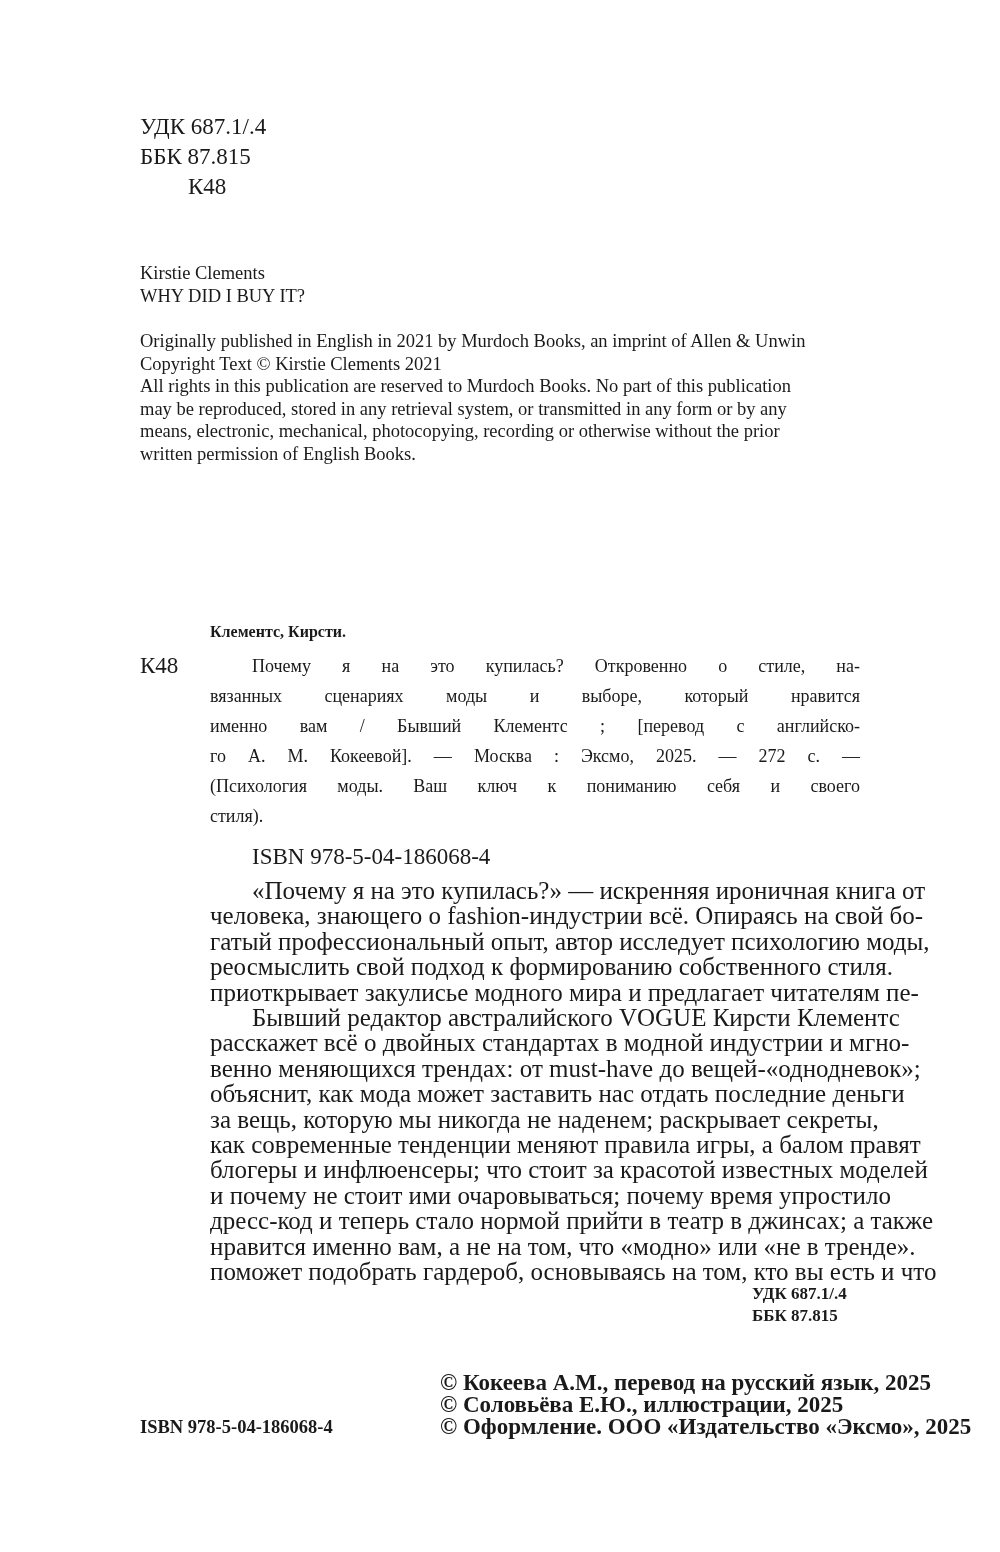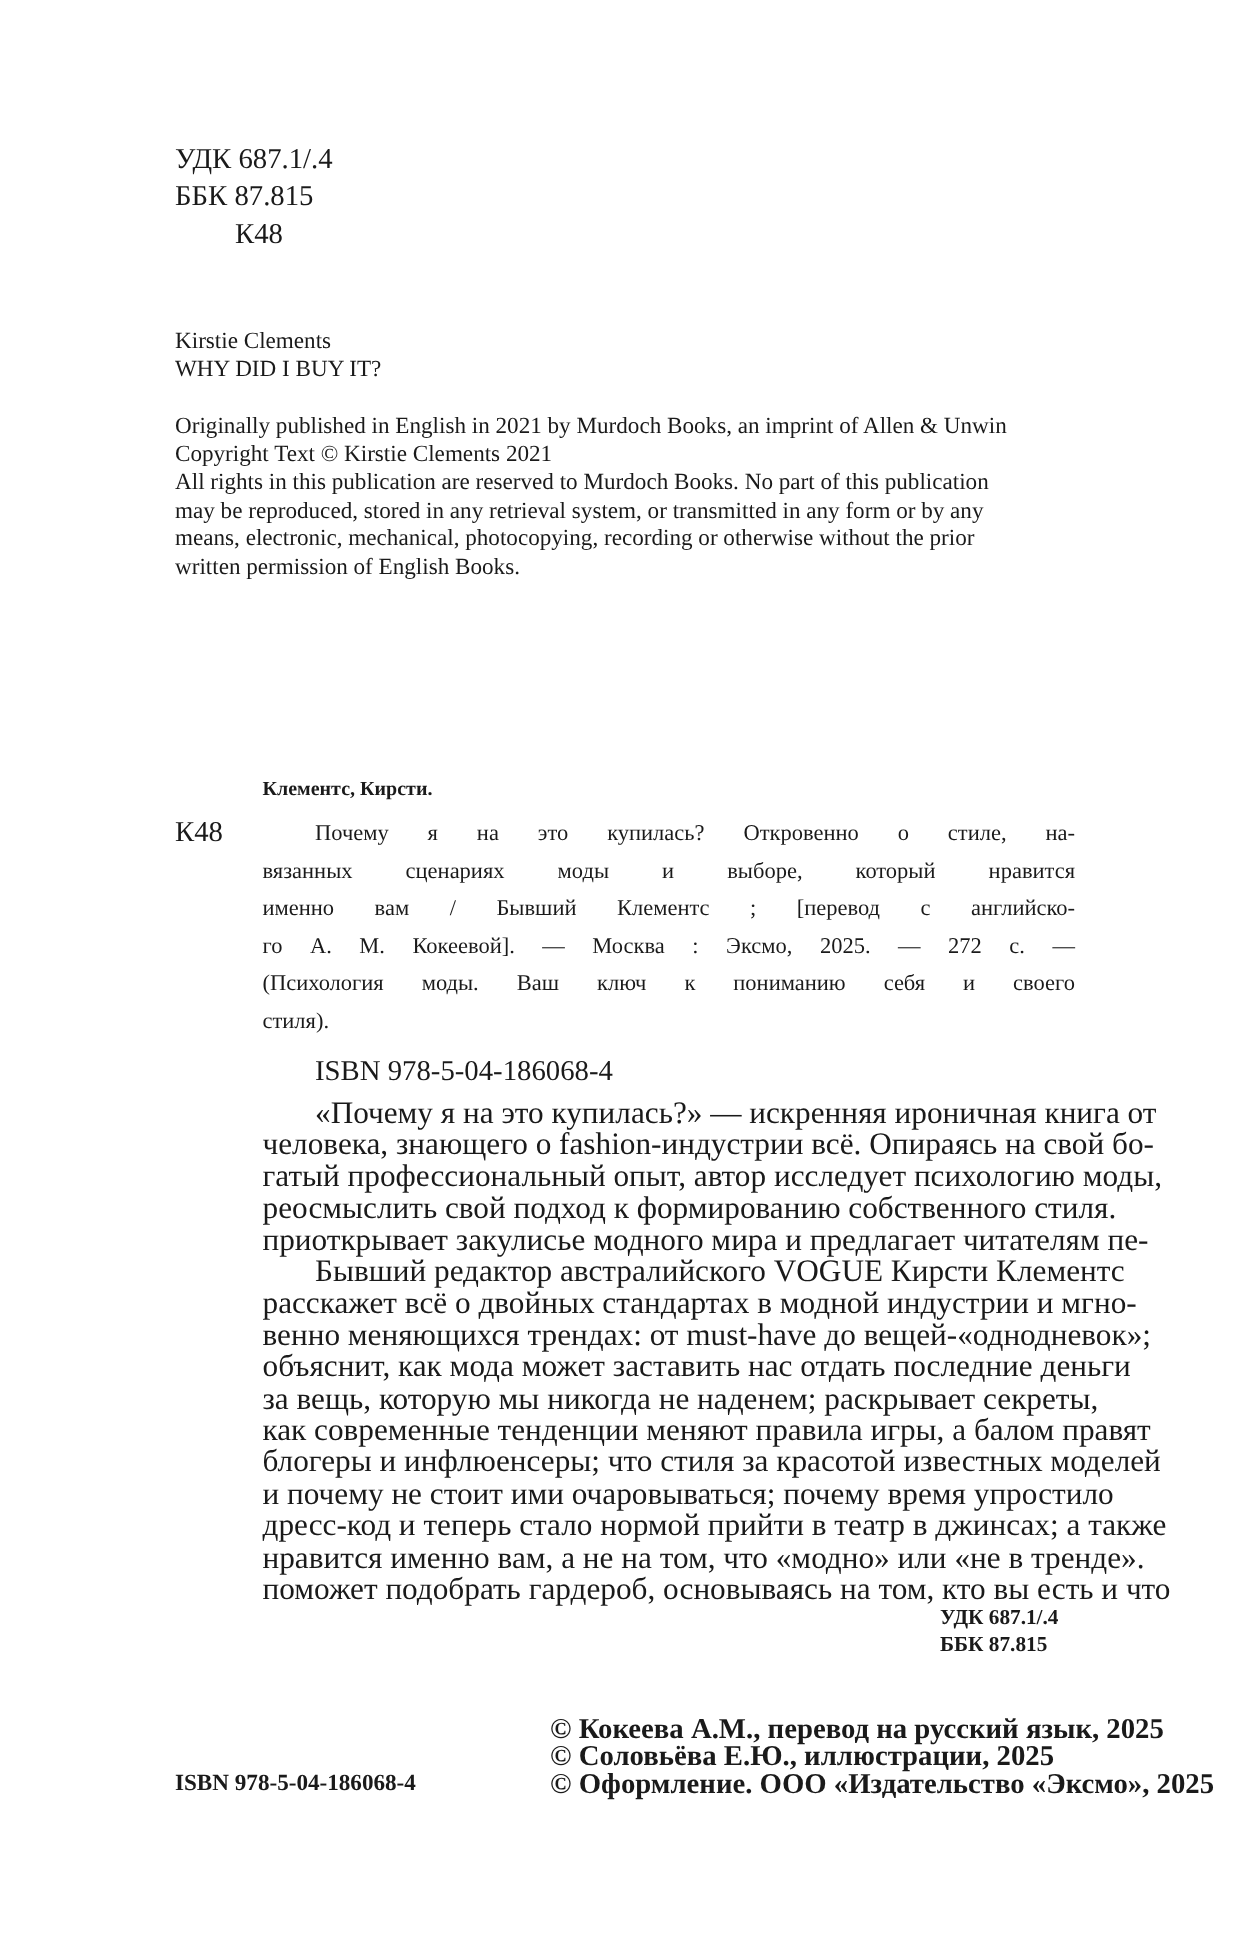--- a/index.html
+++ b/index.html
@@ -154,21 +154,21 @@
   <span class="line">человека, знающего о fashion-индустрии всё. Опираясь на свой бо-</span>
   <span class="line">гатый профессиональный опыт, автор исследует психологию моды,</span>
   <span class="line last">реосмыслить свой подход к формированию собственного стиля.</span>
   <span class="line">приоткрывает закулисье модного мира и предлагает читателям пе-</span>
   <span class="line indent">Бывший редактор австралийского VOGUE Кирсти Клементс</span>
   <span class="line">расскажет всё о двойных стандартах в модной индустрии и мгно-</span>
   <span class="line">венно меняющихся трендах: от must-have до вещей-«однодневок»;</span>
   <span class="line">объяснит, как мода может заставить нас отдать последние деньги</span>
   <span class="line">за вещь, которую мы никогда не наденем; раскрывает секреты,</span>
   <span class="line">как современные тенденции меняют правила игры, а балом правят</span>
-  <span class="line">блогеры и инфлюенсеры; что стиля за красотой известных моделей</span>
+  <span class="line">блогеры и инфлюенсеры; что стоит за красотой известных моделей</span>
   <span class="line">и почему не стоит ими очаровываться; почему время упростило</span>
   <span class="line">дресс-код и теперь стало нормой прийти в театр в джинсах; а также</span>
   <span class="line last">нравится именно вам, а не на том, что «модно» или «не в  тренде».</span>
   <span class="line">поможет подобрать гардероб, основываясь на том, кто вы есть и что</span>
 </div>
 
 <div class="abs bottom-codes">
   <div>УДК 687.1/.4</div>
   <div>ББК 87.815</div>
 </div>

